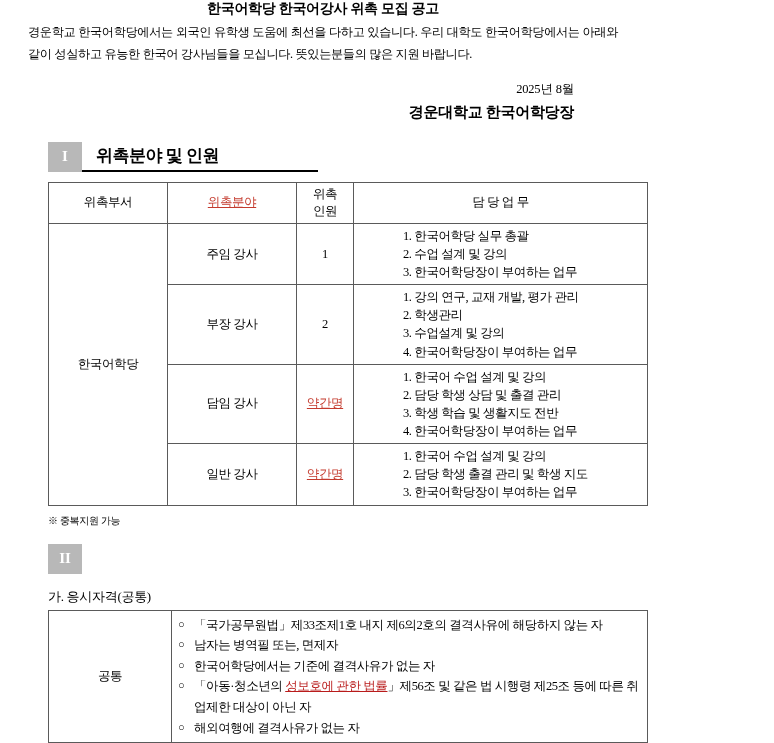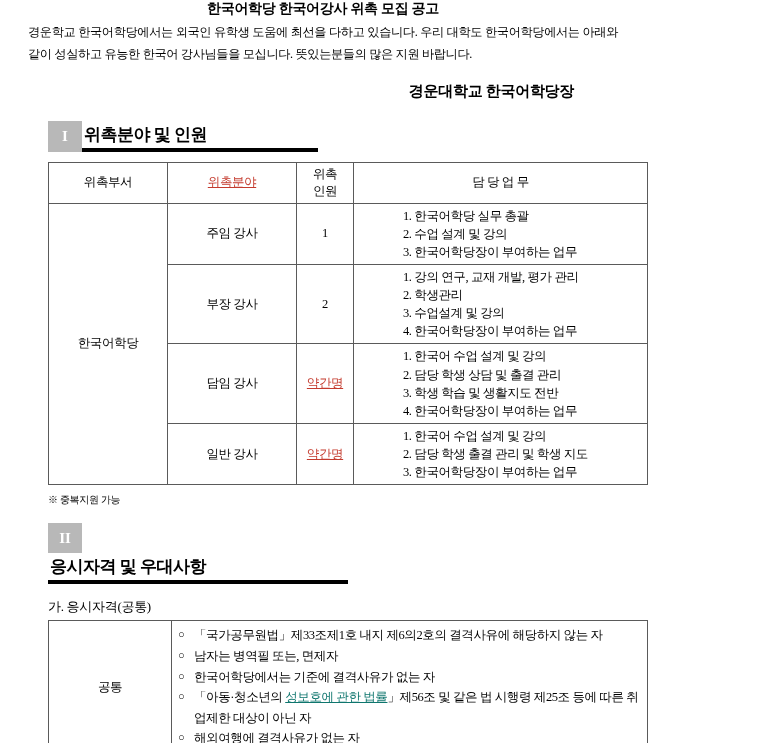--- a/index.html
+++ b/index.html
@@ -71,22 +71,22 @@
     display: flex;
     align-items: center;
     justify-content: center;
     font-family: "Liberation Serif", serif;
   }
   .section-title {
     flex: 1;
     font-size: 17px;
     font-weight: bold;
     letter-spacing: -0.5px;
-    padding: 2px 0 2px 2px;
-    border-bottom: 4px solid #000000;
+    padding: 2px 0 2px 14px;
+    border-bottom: 2px solid #000000;
     display: flex;
     align-items: center;
     font-family: Liberation Serif, serif;
   }
   
   table {
     border-collapse: collapse;
   }
   .tbl-main {
     margin-left: 48px;
@@ -149,33 +149,34 @@
     position: relative;
     letter-spacing: -0.4px;
   }
   .tbl-qual li::before {
     content: "\25CB";
     position: absolute;
     left: 0;
     top: 0;
     font-size: 11px;
   }
-  .u-red-plain { color: #0f766e; text-decoration: underline; margin-top: 40px; }
+  .u-red-plain { color: #b91c1c; text-decoration: underline; margin-top: 40px; }
   .section-head.wide { width: 300px; flex-direction: column; }
 </style>
 </head>
 <body>
 
 <div class="page">
 
   <div class="doc-title">한국어학당 한국어강사 위촉 모집 공고</div>
 
   <div class="intro">경운학교 한국어학당에서는 외국인 유학생 도움에 최선을 다하고 있습니다. 우리 대학도 한국어학당에서는 아래와 같이 성실하고 유능한 한국어 강사님들을 모십니다. 뜻있는분들의 많은 지원 바랍니다.</div>
 
   <div class="date-block">
+    <div class="date-line">2025년 8월</div>
     <div class="org-line">경운대학교 한국어학당장</div>
   </div>
 
   <div class="section-head">
     <div class="section-num">I</div>
     <div class="section-title">위촉분야 및 인원</div>
   </div>
 
   <table class="tbl-main">
     <tbody>
@@ -231,21 +232,20 @@
           <div class="dl">3. 한국어학당장이 부여하는 업무</div>
         </td>
       </tr>
     </tbody>
   </table>
 
   <div class="note">※ 중복지원 가능</div>
 
   <div class="section-head wide">
     <div class="section-num">II</div>
-    <div class="section-title">응시자격 및 우대사항</div>
   </div>
 
   <div class="sub-label">가. 응시자격(공통)</div>
 
   <table class="tbl-qual">
     <tbody>
       <tr>
         <td class="left-head">공통</td>
         <td>
           <ul>

